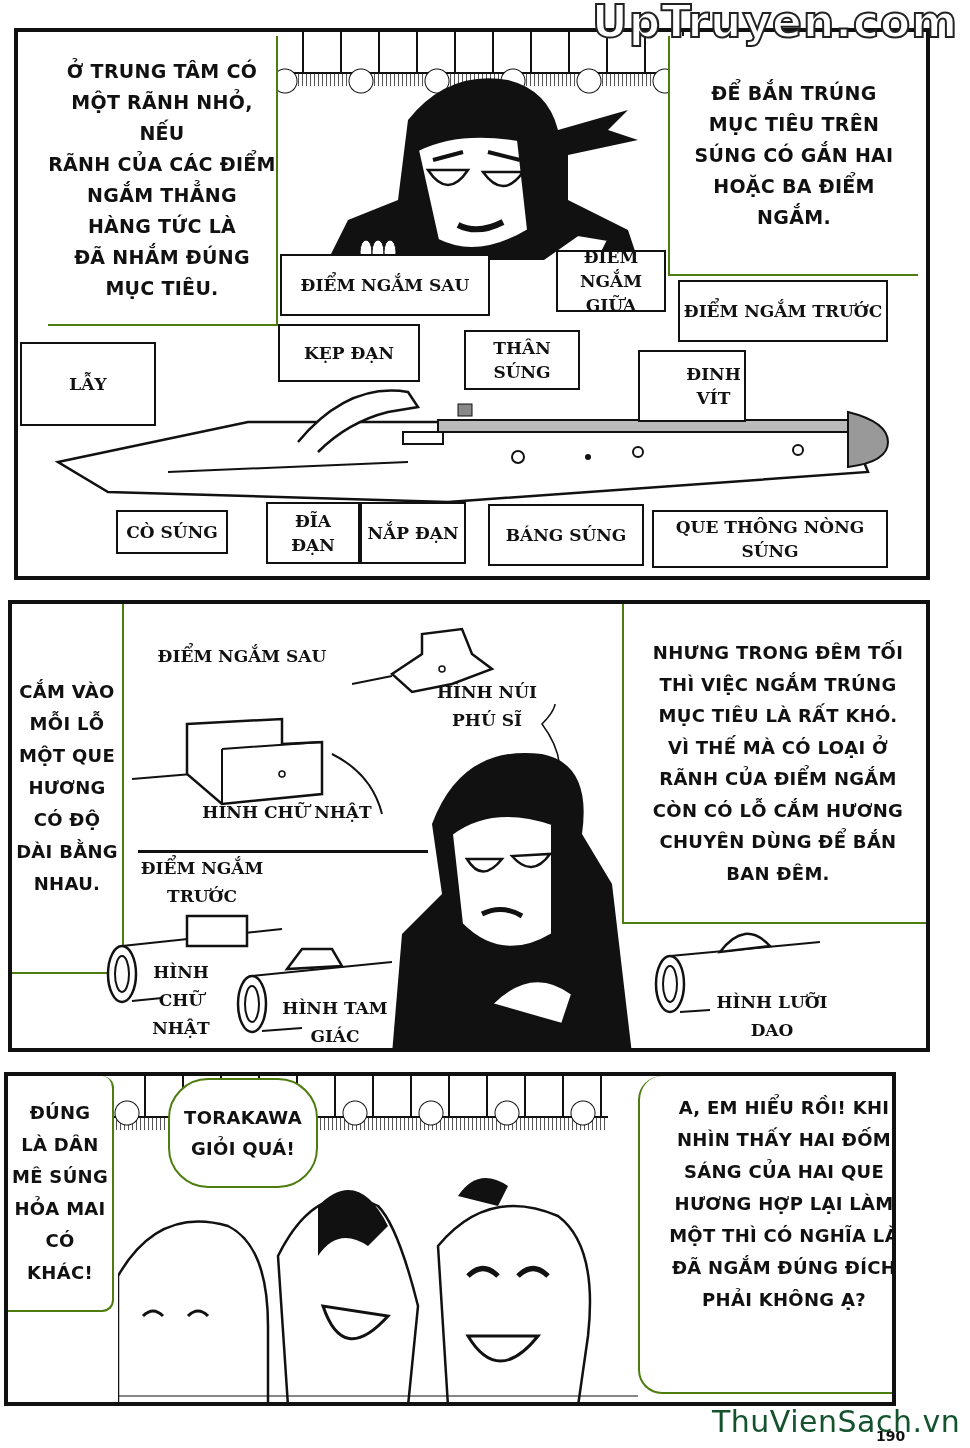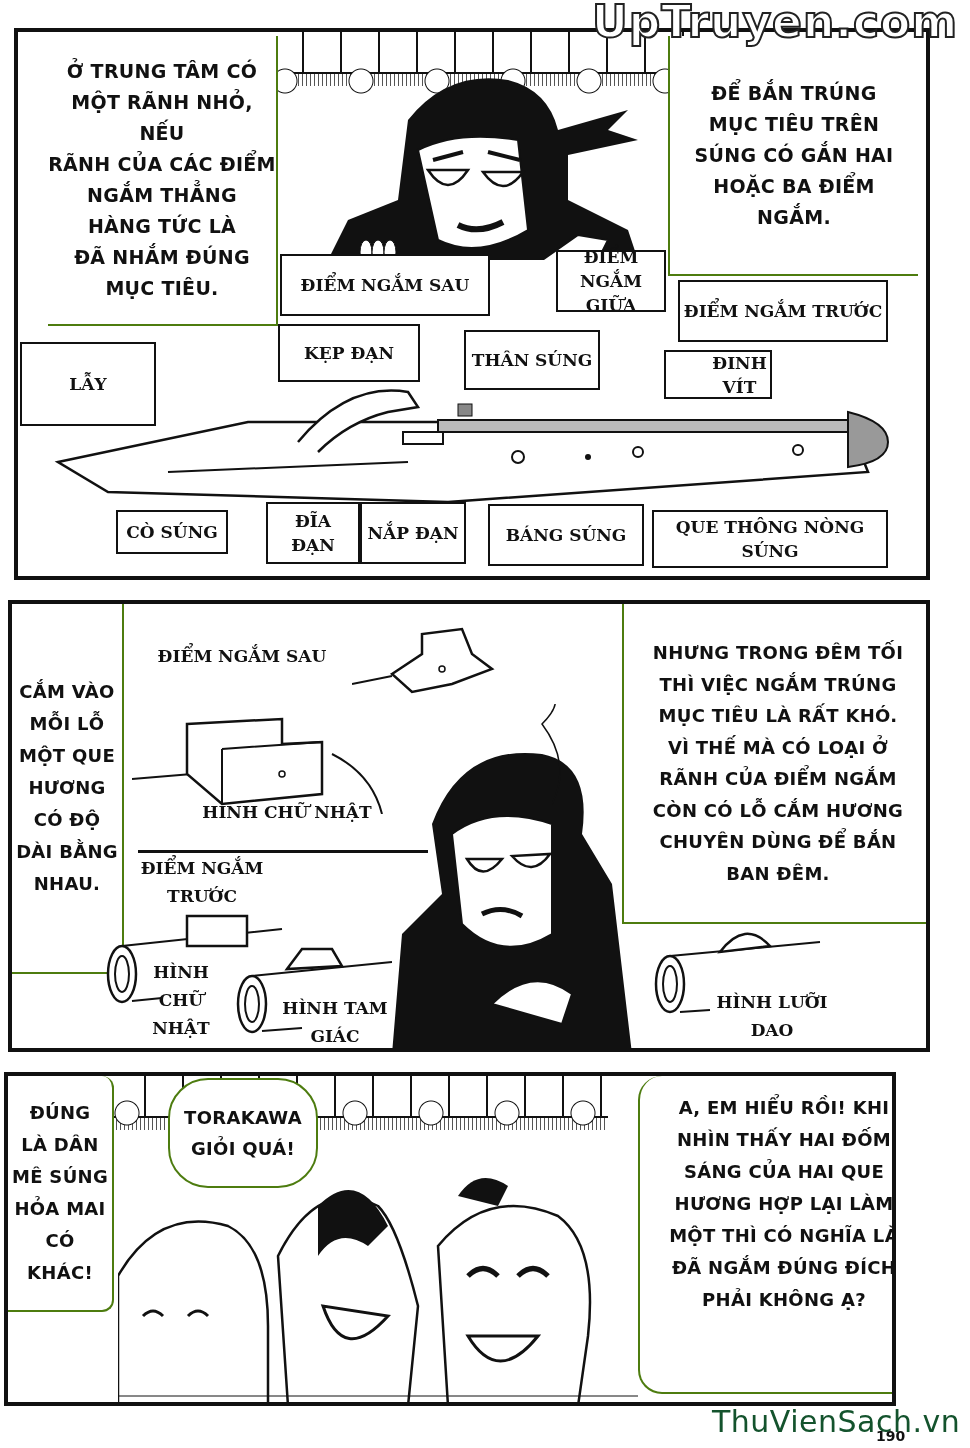--- a/index.html
+++ b/index.html
@@ -67,22 +67,22 @@
       <path d="M120 90 L360 80" stroke="#111" stroke-width="2"></path>
     </svg>
   </div>
 
   <div class="label" style="left:262px;top:222px;width:210px;height:62px;">ĐIỂM NGẮM SAU</div>
   <div class="label" style="left:538px;top:218px;width:110px;height:62px;">ĐIỂM NGẮM
 GIỮA</div>
   <div class="label" style="left:660px;top:248px;width:210px;height:62px;">ĐIỂM NGẮM TRƯỚC</div>
   <div class="label" style="left:2px;top:310px;width:136px;height:84px;">LẪY</div>
   <div class="label" style="left:260px;top:292px;width:142px;height:58px;">KẸP ĐẠN</div>
-  <div class="label" style="left:446px;top:298px;width:136px;height:60px;">THÂN SÚNG</div>
-  <div class="label" style="left:646px;top:318px;width:108px;height:49px;padding-left:43px;">ĐINH VÍT</div>
+  <div class="label" style="left:446px;top:298px;width:116px;height:60px;">THÂN SÚNG</div>
+  <div class="label" style="left:620px;top:318px;width:108px;height:72px;padding-left:43px;">ĐINH VÍT</div>
   <div class="label" style="left:98px;top:478px;width:112px;height:44px;">CÒ SÚNG</div>
   <div class="label" style="left:248px;top:470px;width:94px;height:62px;">ĐĨA
 ĐẠN</div>
   <div class="label" style="left:342px;top:470px;width:106px;height:62px;">NẮP ĐẠN</div>
   <div class="label" style="left:470px;top:472px;width:156px;height:62px;">BÁNG SÚNG</div>
   <div class="label" style="left:634px;top:478px;width:236px;height:58px;">QUE THÔNG NÒNG SÚNG</div>
 </div>
 
 <div class="panel" style="left:8px;top:600px;width:922px;height:452px;">
   <div class="bubble" style="left:0;top:0;width:112px;height:370px;border-top:none;border-left:none;font-size:18px;line-height:32px;">CẮM VÀO
@@ -113,20 +113,22 @@
   </div>
   <div class="freelabel" style="left:180px;top:194px;width:190px;">HÌNH CHỮ NHẬT</div>
 
   <div class="abs" style="left:340px;top:20px;width:160px;height:70px;">
     <svg width="160" height="70" viewBox="0 0 160 70">
       <line x1="0" y1="60" x2="40" y2="52" stroke="#111" stroke-width="2"></line>
       <path d="M40 50 L70 30 L70 10 L110 5 L120 30 L140 45 L100 60 L60 68 Z" fill="#fff" stroke="#111" stroke-width="2.5"></path>
       <circle cx="90" cy="45" r="3" fill="none" stroke="#111" stroke-width="1.5"></circle>
     </svg>
   </div>
+  <div class="freelabel" style="left:420px;top:74px;width:110px;">HÌNH NÚI
+PHÚ SĨ</div>
 
   <div class="line" style="left:126px;top:246px;width:290px;height:3px;"></div>
 
   <div class="freelabel" style="left:120px;top:250px;width:140px;">ĐIỂM NGẮM
 TRƯỚC</div>
   <div class="abs" style="left:90px;top:300px;width:290px;height:130px;">
     <svg width="290" height="130" viewBox="0 0 290 130">
       <ellipse cx="20" cy="70" rx="14" ry="28" fill="#fff" stroke="#111" stroke-width="2.5"></ellipse>
       <ellipse cx="20" cy="70" rx="7" ry="18" fill="#fff" stroke="#111" stroke-width="2"></ellipse>
       <path d="M20 42 L180 25 M30 97 L60 94" stroke="#111" stroke-width="2"></path>

